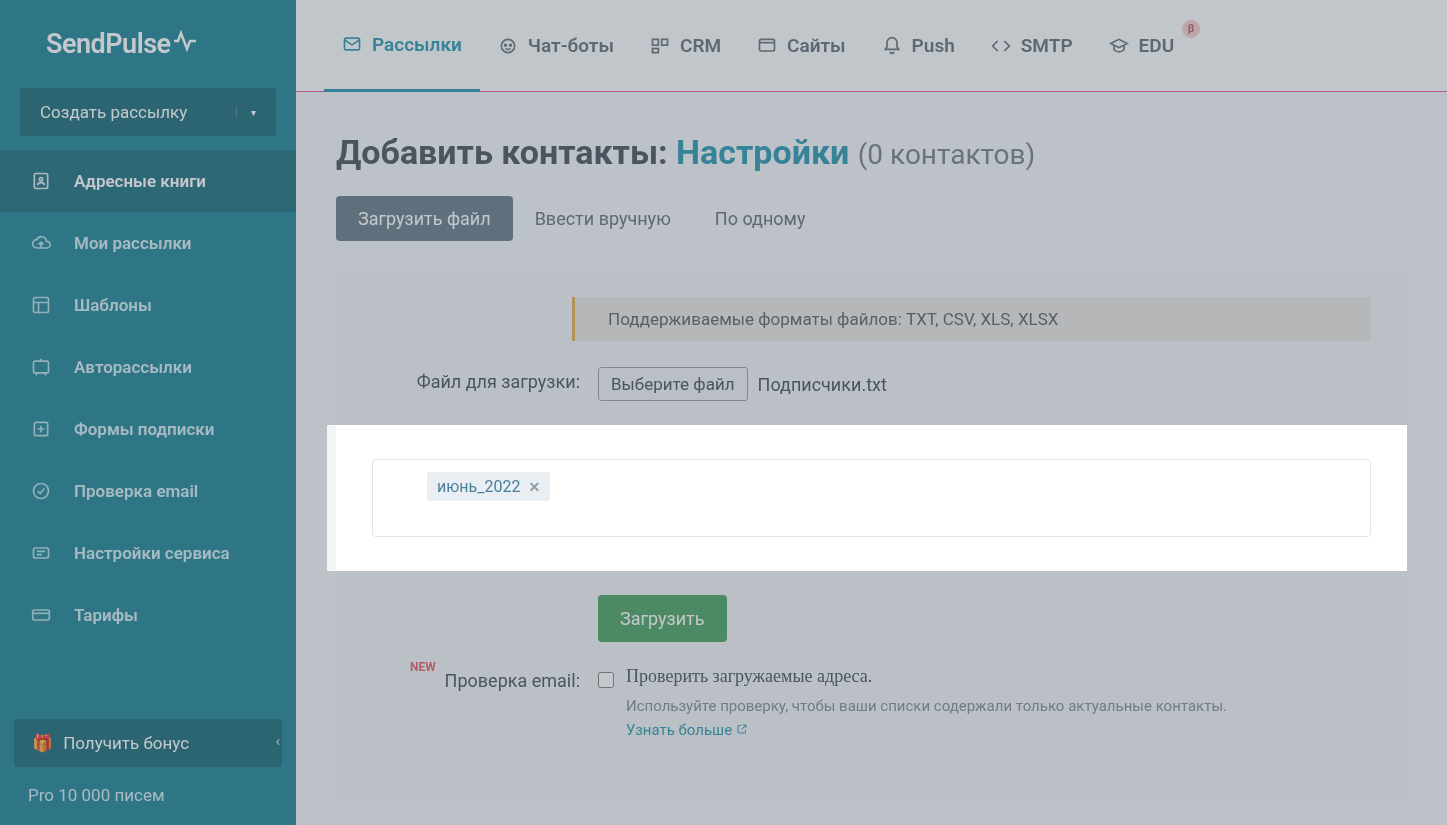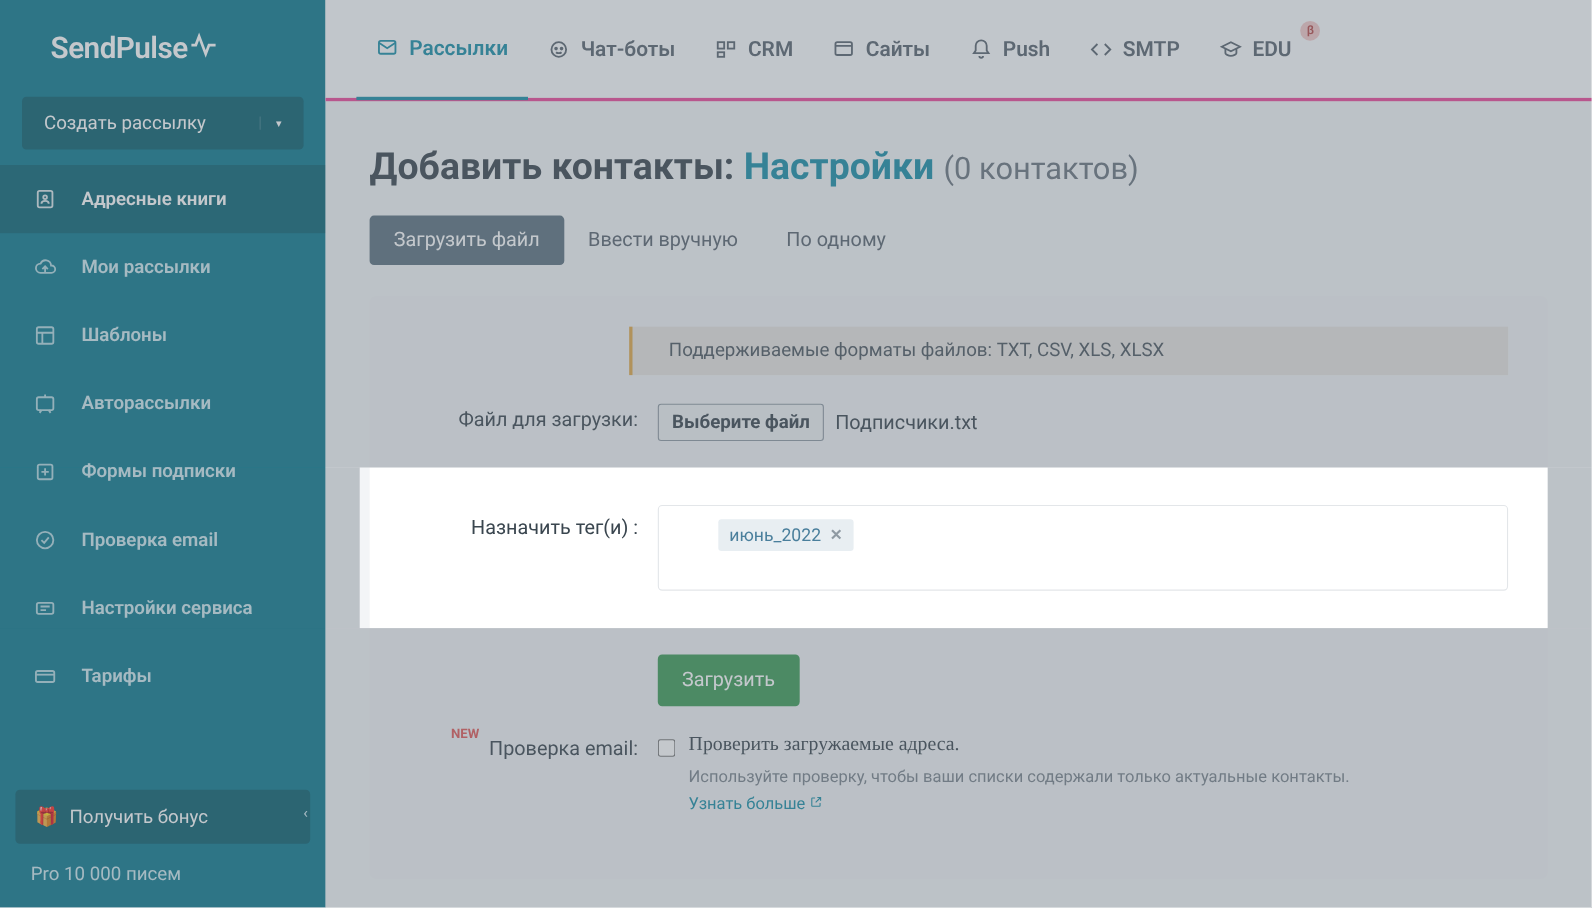--- a/index.html
+++ b/index.html
@@ -21,21 +21,21 @@
 
 .bonus-wrap { padding: 0 14px 18px; position: relative; }
 .bonus-btn { background: rgba(0,0,0,0.22); color: #fff; border: none; padding: 14px 18px; font-size: 17px; border-radius: 4px; display: flex; align-items: center; width: 100%; cursor: pointer; }
 .bonus-btn .gift { color: #f5b342; margin-right: 10px; }
 .bonus-caret { position: absolute; right: 16px; top: 14px; font-size: 14px; color: #cfe9ef; }
 
 .plan-text { padding: 0 28px 20px; font-size: 17px; color: #cfe9ef; }
 
 .main { flex: 1; background: #f3f5f7; display: flex; flex-direction: column; }
 
-.topnav { display: flex; align-items: center; padding: 0 28px; height: 92px; border-bottom: 3px solid #ec4899; background: #fbfcfd; }
+.topnav { display: flex; align-items: center; padding: 0 28px; height: 92px; border-bottom: 1px solid #ec4899; background: #fbfcfd; }
 .topnav-item { display: flex; align-items: center; padding: 0 18px; height: 92px; cursor: pointer; color: #5a6570; font-size: 19px; font-weight: 600; position: relative; }
 .topnav-item.active { color: #1a8fa8; border-bottom: 3px solid #1a8fa8; }
 .topnav-item .ticon { margin-right: 10px; display: inline-flex; }
 .topnav-item .ticon svg { width: 20px; height: 20px; }
 .badge-beta { position: absolute; top: 20px; right: -8px; background: #f3c9c9; color: #b64a4a; border-radius: 50%; width: 18px; height: 18px; font-size: 11px; display: flex; align-items: center; justify-content: center; font-weight: 600; }
 
 .content { padding: 40px; display: flex; flex-direction: column; }
 .page-title { font-size: 34px; font-weight: 700; color: #3a464f; margin-bottom: 24px; }
 .page-title .link { color: #1a8fa8; font-weight: 700; }
 .page-title .count { color: #6b7680; font-weight: 400; font-size: 28px; }
@@ -46,21 +46,21 @@
 
 .panel { background: #f1f3f5; border-radius: 6px; padding: 28px 0 36px; }
 
 .row { display: flex; align-items: flex-start; padding: 0 36px; margin-bottom: 24px; }
 .row-label-col { width: 226px; flex-shrink: 0; text-align: right; padding-right: 18px; font-size: 18px; color: #3a464f; padding-top: 4px; position: relative; }
 .row-content-col { flex: 1; }
 
 .info-banner { background: #e7e4e0; border-left: 3px solid #e0a94a; padding: 12px 33px; font-size: 17px; color: #4d5760; margin: 0 36px 26px 236px; }
 
 .file-picker { display: flex; align-items: center; gap: 10px; }
-.file-btn { background: #eef0f2; border: 1px solid #8f9aa3; padding: 6px 12px; font-size: 17px; cursor: pointer; border-radius: 3px; color: #3a464f; font-weight: bold; }
+.file-btn { background: #eef0f2; border: 1px solid #8f9aa3; padding: 6px 12px; font-size: 17px; cursor: pointer; border-radius: 3px; color: #3a464f; }
 .file-name { font-size: 18px; color: #3a464f; }
 
 .highlight-row { background: #fff; padding: 34px 36px; margin: 0 0 24px 0; }
 .tag-input { border: 1px solid #e3e6e9; border-radius: 4px; padding: 12px; min-height: 78px; background: #fff; }
 .tag-chip { display: inline-flex; align-items: center; background: #e8eef2; color: #4a7f9c; padding: 5px 10px; border-radius: 3px; font-size: 16px; gap: 8px; margin-left: 42px; }
 .tag-chip .x { color: #8f9aa3; cursor: pointer; font-size: 14px; font-weight: 600; }
 
 .upload-btn { background: #3e9b58; color: #fff; border: none; padding: 13px 22px; font-size: 18px; border-radius: 4px; cursor: pointer; }
 
 .new-badge { color: #e05a5a; font-size: 12px; font-weight: 700; position: absolute; left: 38px; top: -6px; }
@@ -261,21 +261,20 @@
         <div class="row-label-col">Файл для загрузки:</div>
         <div class="row-content-col">
           <div class="file-picker">
             <button class="file-btn">Выберите файл</button>
             <span class="file-name">Подписчики.txt</span>
           </div>
         </div>
       </div>
 
       <div class="highlight-row" style="display:flex;align-items:flex-start;">
-        <div style="width:226px;flex-shrink:0;text-align:right;padding-right:18px;font-size:18px;color:#3a464f;padding-top:10px;">Назначить тег(и) :</div>
         <div style="flex:1;">
           <div class="tag-input">
             <span class="tag-chip">
               <span>июнь_2022</span>
               <span class="x">✕</span>
             </span>
           </div>
         </div>
       </div>
 

